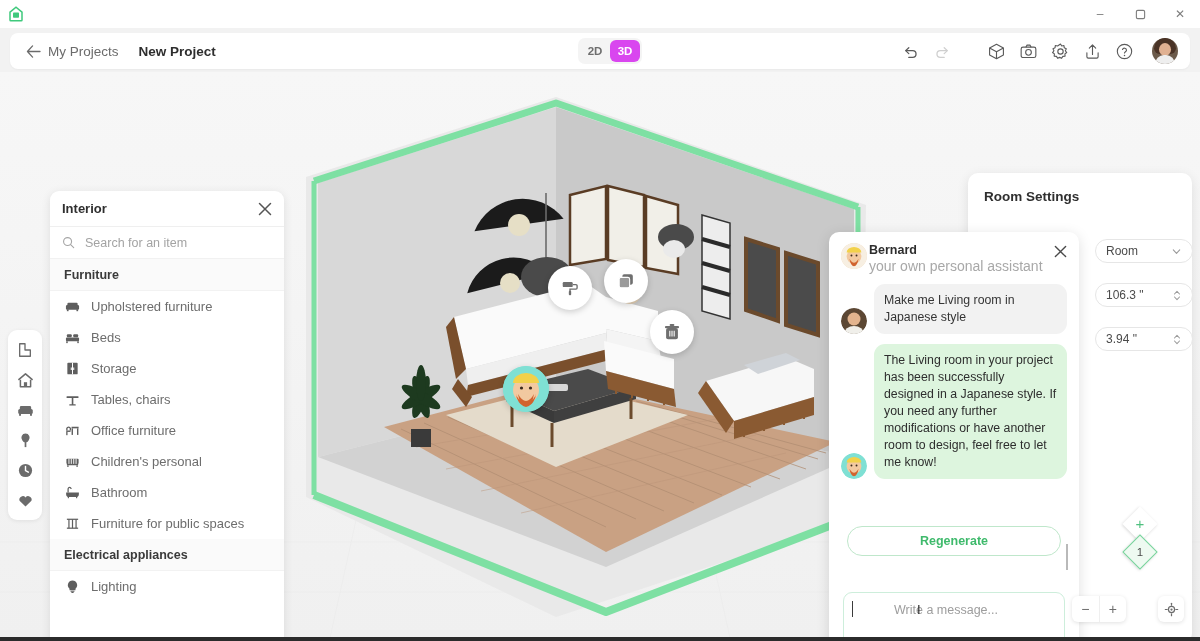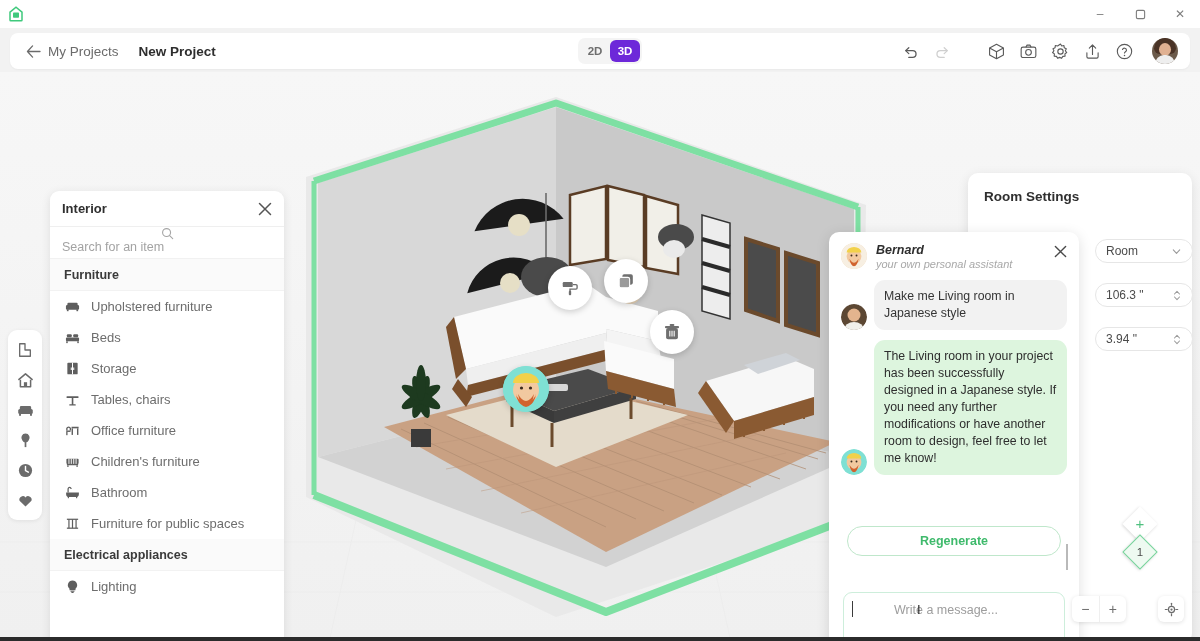--- a/index.html
+++ b/index.html
@@ -29,21 +29,21 @@
     background:#ffffff; border-radius:8px; display:flex; align-items:center;
     box-shadow:0 1px 2px rgba(0,0,0,0.04);
   }
   .tb-back { display:flex; align-items:center; gap:7px; margin-left:16px; color:#6b6b6b; font-size:13.5px; cursor:pointer; }
   .tb-proj { margin-left:20px; font-size:13.5px; font-weight:bold; color:#2e2e2e; }
   .viewmode { position:absolute; left:568px; top:5px; display:flex; background:#f4f4f4; border-radius:7px; padding:2px; }
   .vm {
     width:30px; height:22px; border-radius:6px; display:flex; align-items:center; justify-content:center;
     font-size:11.5px; font-weight:bold; color:#6e6e6e; cursor:pointer;
   }
-  .vm.active { background:#6d28d9; color:#ffffff; }
+  .vm.active { background:#d946ef; color:#ffffff; }
   .tb-right { position:absolute; right:12px; top:0; height:36px; display:flex; align-items:center; gap:4px; }
   .tb-ico { width:28px; height:28px; display:flex; align-items:center; justify-content:center; cursor:pointer; color:#5a5a5a; }
   .tb-ico.dim { color:#cfcfcf; }
   .tb-sep { width:18px; }
   .avatar-top {
     width:26px; height:26px; border-radius:50%; margin-left:10px; overflow:hidden;
     background:#6b5a4a; position:relative; cursor:pointer;
   }
   .avatar-top .hair { position:absolute; left:2px; top:0; width:22px; height:16px; background:#4a3326; border-radius:11px 11px 6px 6px; }
   .avatar-top .face { position:absolute; left:7px; top:5px; width:12px; height:13px; background:#e0b192; border-radius:50%; }
@@ -74,22 +74,22 @@
     background:#ffffff; border-radius:9px; box-shadow:0 2px 10px rgba(0,0,0,0.10);
     overflow:hidden; display:flex; flex-direction:column;
   }
   .pi-head {
     height:36px; display:flex; align-items:center; padding:0 12px;
     border-bottom:1px solid #efefef; flex-shrink:0;
   }
   .pi-title { font-size:13px; font-weight:bold; color:#2f2f2f; }
   .pi-close { margin-left:auto; cursor:pointer; color:#555; display:flex; }
   .pi-search {
-    height:32px; display:flex; align-items:center; gap:0; padding:0 12px;
-    border-bottom:1px solid #f1f1f1; flex-shrink:0;flex-direction:column;
+    height:32px; display:flex; align-items:center; gap:10px; padding:0 12px;
+    border-bottom:1px solid #f1f1f1; flex-shrink:0;
   }
   .pi-search input {
     border:0; outline:0; font-size:12.5px; color:#8d8d8d; background:transparent;
     font-family:"Liberation Sans",sans-serif; width:100%;
   }
   .pi-search input::placeholder { color:#a3a3a3; }
   .pi-body { flex:1; overflow:hidden; }
   .cat-head {
     height:32px; display:flex; align-items:center; padding:0 14px;
     background:#fafafa; font-size:12.5px; font-weight:bold; color:#3a3a3a;
@@ -133,23 +133,23 @@
   .panel-chat {
     position:absolute; left:829px; top:160px; width:250px; height:460px;
     background:#ffffff; border-radius:10px; box-shadow:0 3px 14px rgba(0,0,0,0.13);
     overflow:hidden;
   }
   .ch-head { display:flex; align-items:flex-start; padding:11px 12px 6px 12px; }
   .ch-av {
     width:26px; height:26px; border-radius:50%; overflow:hidden; position:relative;
     background:#f3e0c8; flex-shrink:0;
   }
-  .ch-name-wrap { margin-left:9px;font-style:italic; }
+  .ch-name-wrap { margin-left:2px; }
   .ch-name { font-size:12.5px; font-weight:bold; color:#2e2e2e; line-height:14px; }
-  .ch-sub { font-size:11px; color:#a8a8a8; margin-top:1px; }
+  .ch-sub { font-size:14px; color:#a8a8a8; margin-top:1px; }
   .ch-x { margin-left:auto; cursor:pointer; color:#4a4a4a; display:flex; padding-top:2px; }
 
   .ch-msgs { padding:4px 12px 0 12px; }
   .row { display:flex; align-items:flex-end; gap:7px; margin-bottom:10px; }
   .row.me { }
   .msg-av { width:26px; height:26px; border-radius:50%; overflow:hidden; flex-shrink:0; position:relative; }
   .bubble { border-radius:11px; padding:8px 10px; font-size:12.3px; line-height:17px; }
   .bubble.grey { background:#f2f2f2; color:#353535; }
   .bubble.green { background:#ddf5de; color:#2e2e2e; }
 
@@ -583,21 +583,21 @@
                   <line x1="4.2" y1="5" x2="4.2" y2="10.6"></line>
                   <line x1="6.7" y1="5" x2="6.7" y2="10.6"></line>
                   <line x1="9.3" y1="5" x2="9.3" y2="10.6"></line>
                   <line x1="11.8" y1="5" x2="11.8" y2="10.6"></line>
                 </g>
                 <rect x="2" y="10.6" width="12" height="1.4" fill="currentColor"></rect>
                 <rect x="2.4" y="12" width="1.4" height="1.8" fill="currentColor"></rect>
                 <rect x="12.2" y="12" width="1.4" height="1.8" fill="currentColor"></rect>
               </svg>
           </span>
-          <span>Children's furniture</span>
+          <span>Children's personal</span>
         </div>
         <div class="cat-item">
           <span class="cat-ico">
             <svg width="15" height="15" viewBox="0 0 16 16">
                 <path d="M1.2 8 h13.6 v1.8 a3 3 0 0 1-3 3 H4.2 a3 3 0 0 1-3-3 Z" fill="currentColor"></path>
                 <path d="M3.3 8 V4.2 a1.6 1.6 0 0 1 3.2 0" fill="none" stroke="currentColor" stroke-width="1.3"></path>
                 <rect x="3" y="12.6" width="1.2" height="1.5" fill="currentColor"></rect>
                 <rect x="11.8" y="12.6" width="1.2" height="1.5" fill="currentColor"></rect>
               </svg>
           </span>

